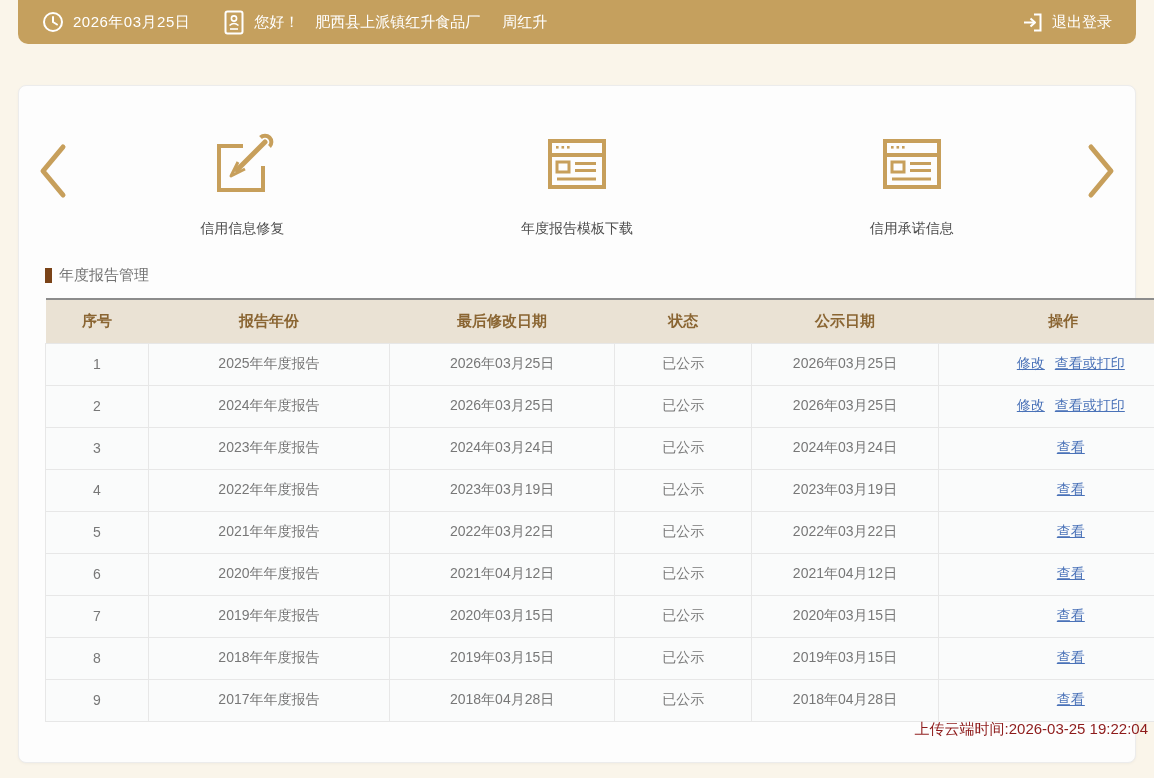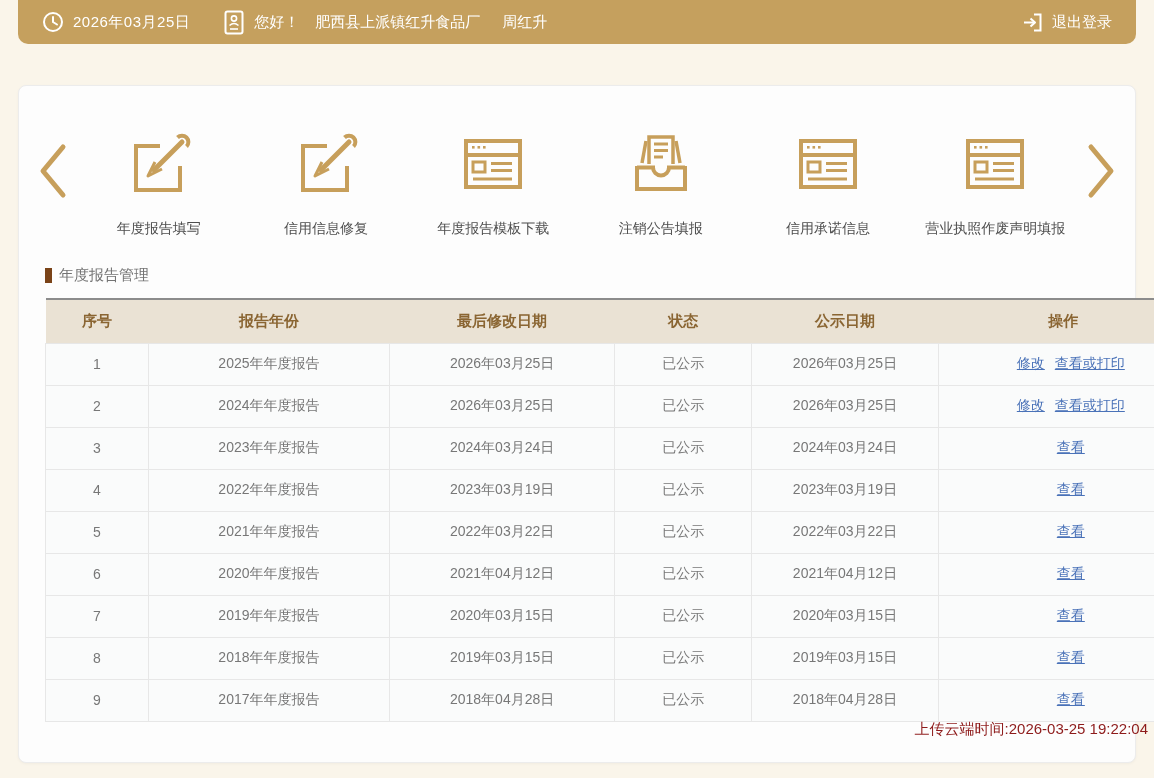--- a/index.html
+++ b/index.html
@@ -184,31 +184,20 @@
     <div class="car-arrow">
       <span>
         <svg width="36" height="58" viewBox="0 0 36 58">
           <path d="M28 5 L8 29 L28 53" class="gold-stroke" stroke-width="5" stroke-linecap="round" stroke-linejoin="round"></path>
         </svg>
       </span>
     </div>
 
     <div class="car-items">
 
-      <div class="car-item">
-        <span>
-          <svg width="66" height="64" viewBox="0 0 66 64">
-            <path d="M54 34 V58 H10 V14 H34" class="gold-stroke" stroke-width="4"></path>
-            <path d="M56 10 L28 38" class="gold-stroke" stroke-width="5" stroke-linecap="round"></path>
-            <path d="M51.5 5.5 A4.5 4.5 0 0 1 60.5 14.5" class="gold-stroke" stroke-width="4"></path>
-            <path d="M29 30 L22 44 L36 37" class="gold-stroke" stroke-width="3" stroke-linejoin="round"></path>
-          </svg>
-        </span>
-        <span class="lbl">年度报告填写</span>
-      </div>
 
       <div class="car-item">
         <span>
           <svg width="66" height="64" viewBox="0 0 66 64">
             <path d="M54 34 V58 H10 V14 H34" class="gold-stroke" stroke-width="4"></path>
             <path d="M56 10 L28 38" class="gold-stroke" stroke-width="5" stroke-linecap="round"></path>
             <path d="M51.5 5.5 A4.5 4.5 0 0 1 60.5 14.5" class="gold-stroke" stroke-width="4"></path>
             <path d="M29 30 L22 44 L36 37" class="gold-stroke" stroke-width="3" stroke-linejoin="round"></path>
           </svg>
         </span>
@@ -225,69 +214,38 @@
             <rect x="23" y="14" width="2.6" height="2.6" fill="#c79f5b"></rect>
             <rect x="13" y="30" width="12" height="10" class="gold-stroke" stroke-width="3"></rect>
             <path d="M31 31.5 H52" class="gold-stroke" stroke-width="3"></path>
             <path d="M31 38.5 H52" class="gold-stroke" stroke-width="3"></path>
             <path d="M13 47 H52" class="gold-stroke" stroke-width="3"></path>
           </svg>
         </span>
         <span class="lbl">年度报告模板下载</span>
       </div>
 
-      <div class="car-item">
-        <span>
-          <svg width="66" height="64" viewBox="0 0 66 64">
-            <path d="M21 32 V5 H45 V32" class="gold-stroke" stroke-width="3.5"></path>
-            <path d="M26 12 H40" class="gold-stroke" stroke-width="3"></path>
-            <path d="M26 18.5 H40" class="gold-stroke" stroke-width="3"></path>
-            <path d="M26 25 H35" class="gold-stroke" stroke-width="3"></path>
-            <path d="M14 31 L18 9" class="gold-stroke" stroke-width="3.5"></path>
-            <path d="M52 31 L48 9" class="gold-stroke" stroke-width="3.5"></path>
-            <path d="M9 34 V57 H57 V34" class="gold-stroke" stroke-width="4"></path>
-            <path d="M9 35.5 H25 A8 8 0 0 0 41 35.5 H57" class="gold-stroke" stroke-width="4"></path>
-          </svg>
-        </span>
-        <span class="lbl">注销公告填报</span>
-      </div>
 
       <div class="car-item">
         <span>
           <svg width="66" height="64" viewBox="0 0 66 64">
             <rect x="6" y="9" width="54" height="46" class="gold-stroke" stroke-width="4"></rect>
             <path d="M6 23 H60" class="gold-stroke" stroke-width="4"></path>
             <rect x="12" y="14" width="2.6" height="2.6" fill="#c79f5b"></rect>
             <rect x="17.5" y="14" width="2.6" height="2.6" fill="#c79f5b"></rect>
             <rect x="23" y="14" width="2.6" height="2.6" fill="#c79f5b"></rect>
             <rect x="13" y="30" width="12" height="10" class="gold-stroke" stroke-width="3"></rect>
             <path d="M31 31.5 H52" class="gold-stroke" stroke-width="3"></path>
             <path d="M31 38.5 H52" class="gold-stroke" stroke-width="3"></path>
             <path d="M13 47 H52" class="gold-stroke" stroke-width="3"></path>
           </svg>
         </span>
         <span class="lbl">信用承诺信息</span>
       </div>
 
-      <div class="car-item">
-        <span>
-          <svg width="66" height="64" viewBox="0 0 66 64">
-            <rect x="6" y="9" width="54" height="46" class="gold-stroke" stroke-width="4"></rect>
-            <path d="M6 23 H60" class="gold-stroke" stroke-width="4"></path>
-            <rect x="12" y="14" width="2.6" height="2.6" fill="#c79f5b"></rect>
-            <rect x="17.5" y="14" width="2.6" height="2.6" fill="#c79f5b"></rect>
-            <rect x="23" y="14" width="2.6" height="2.6" fill="#c79f5b"></rect>
-            <rect x="13" y="30" width="12" height="10" class="gold-stroke" stroke-width="3"></rect>
-            <path d="M31 31.5 H52" class="gold-stroke" stroke-width="3"></path>
-            <path d="M31 38.5 H52" class="gold-stroke" stroke-width="3"></path>
-            <path d="M13 47 H52" class="gold-stroke" stroke-width="3"></path>
-          </svg>
-        </span>
-        <span class="lbl">营业执照作废声明填报</span>
-      </div>
 
     </div>
 
     <div class="car-arrow">
       <span>
         <svg width="36" height="58" viewBox="0 0 36 58">
           <path d="M8 5 L28 29 L8 53" class="gold-stroke" stroke-width="5" stroke-linecap="round" stroke-linejoin="round"></path>
         </svg>
       </span>
     </div>

